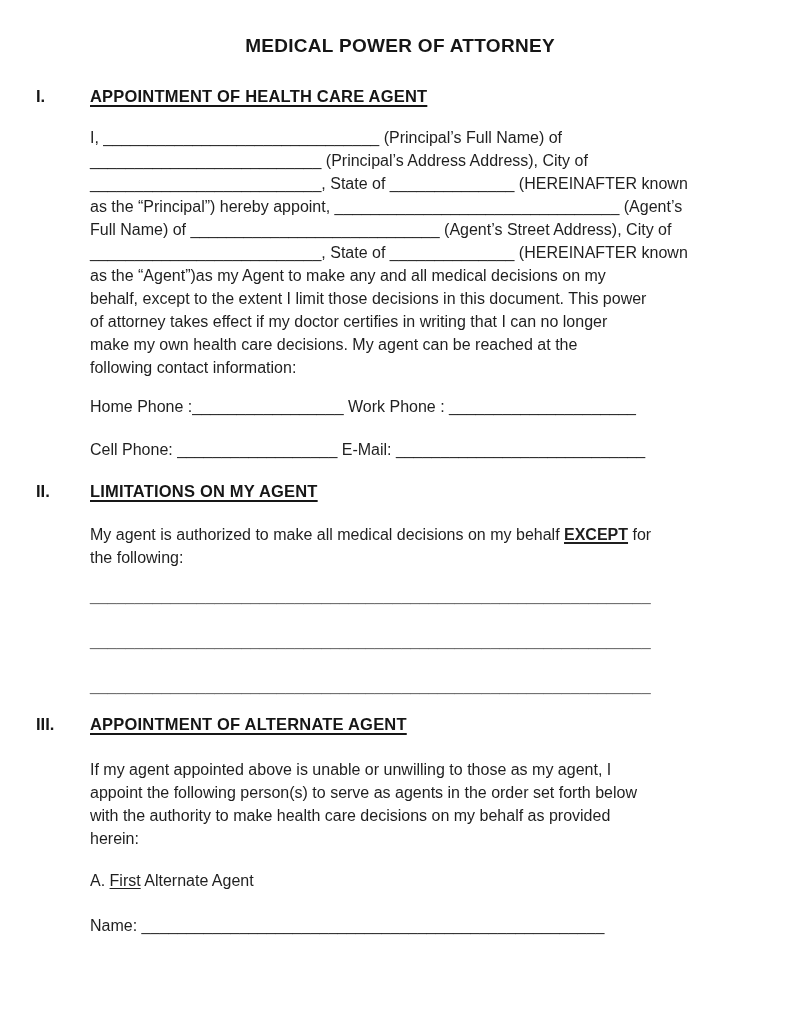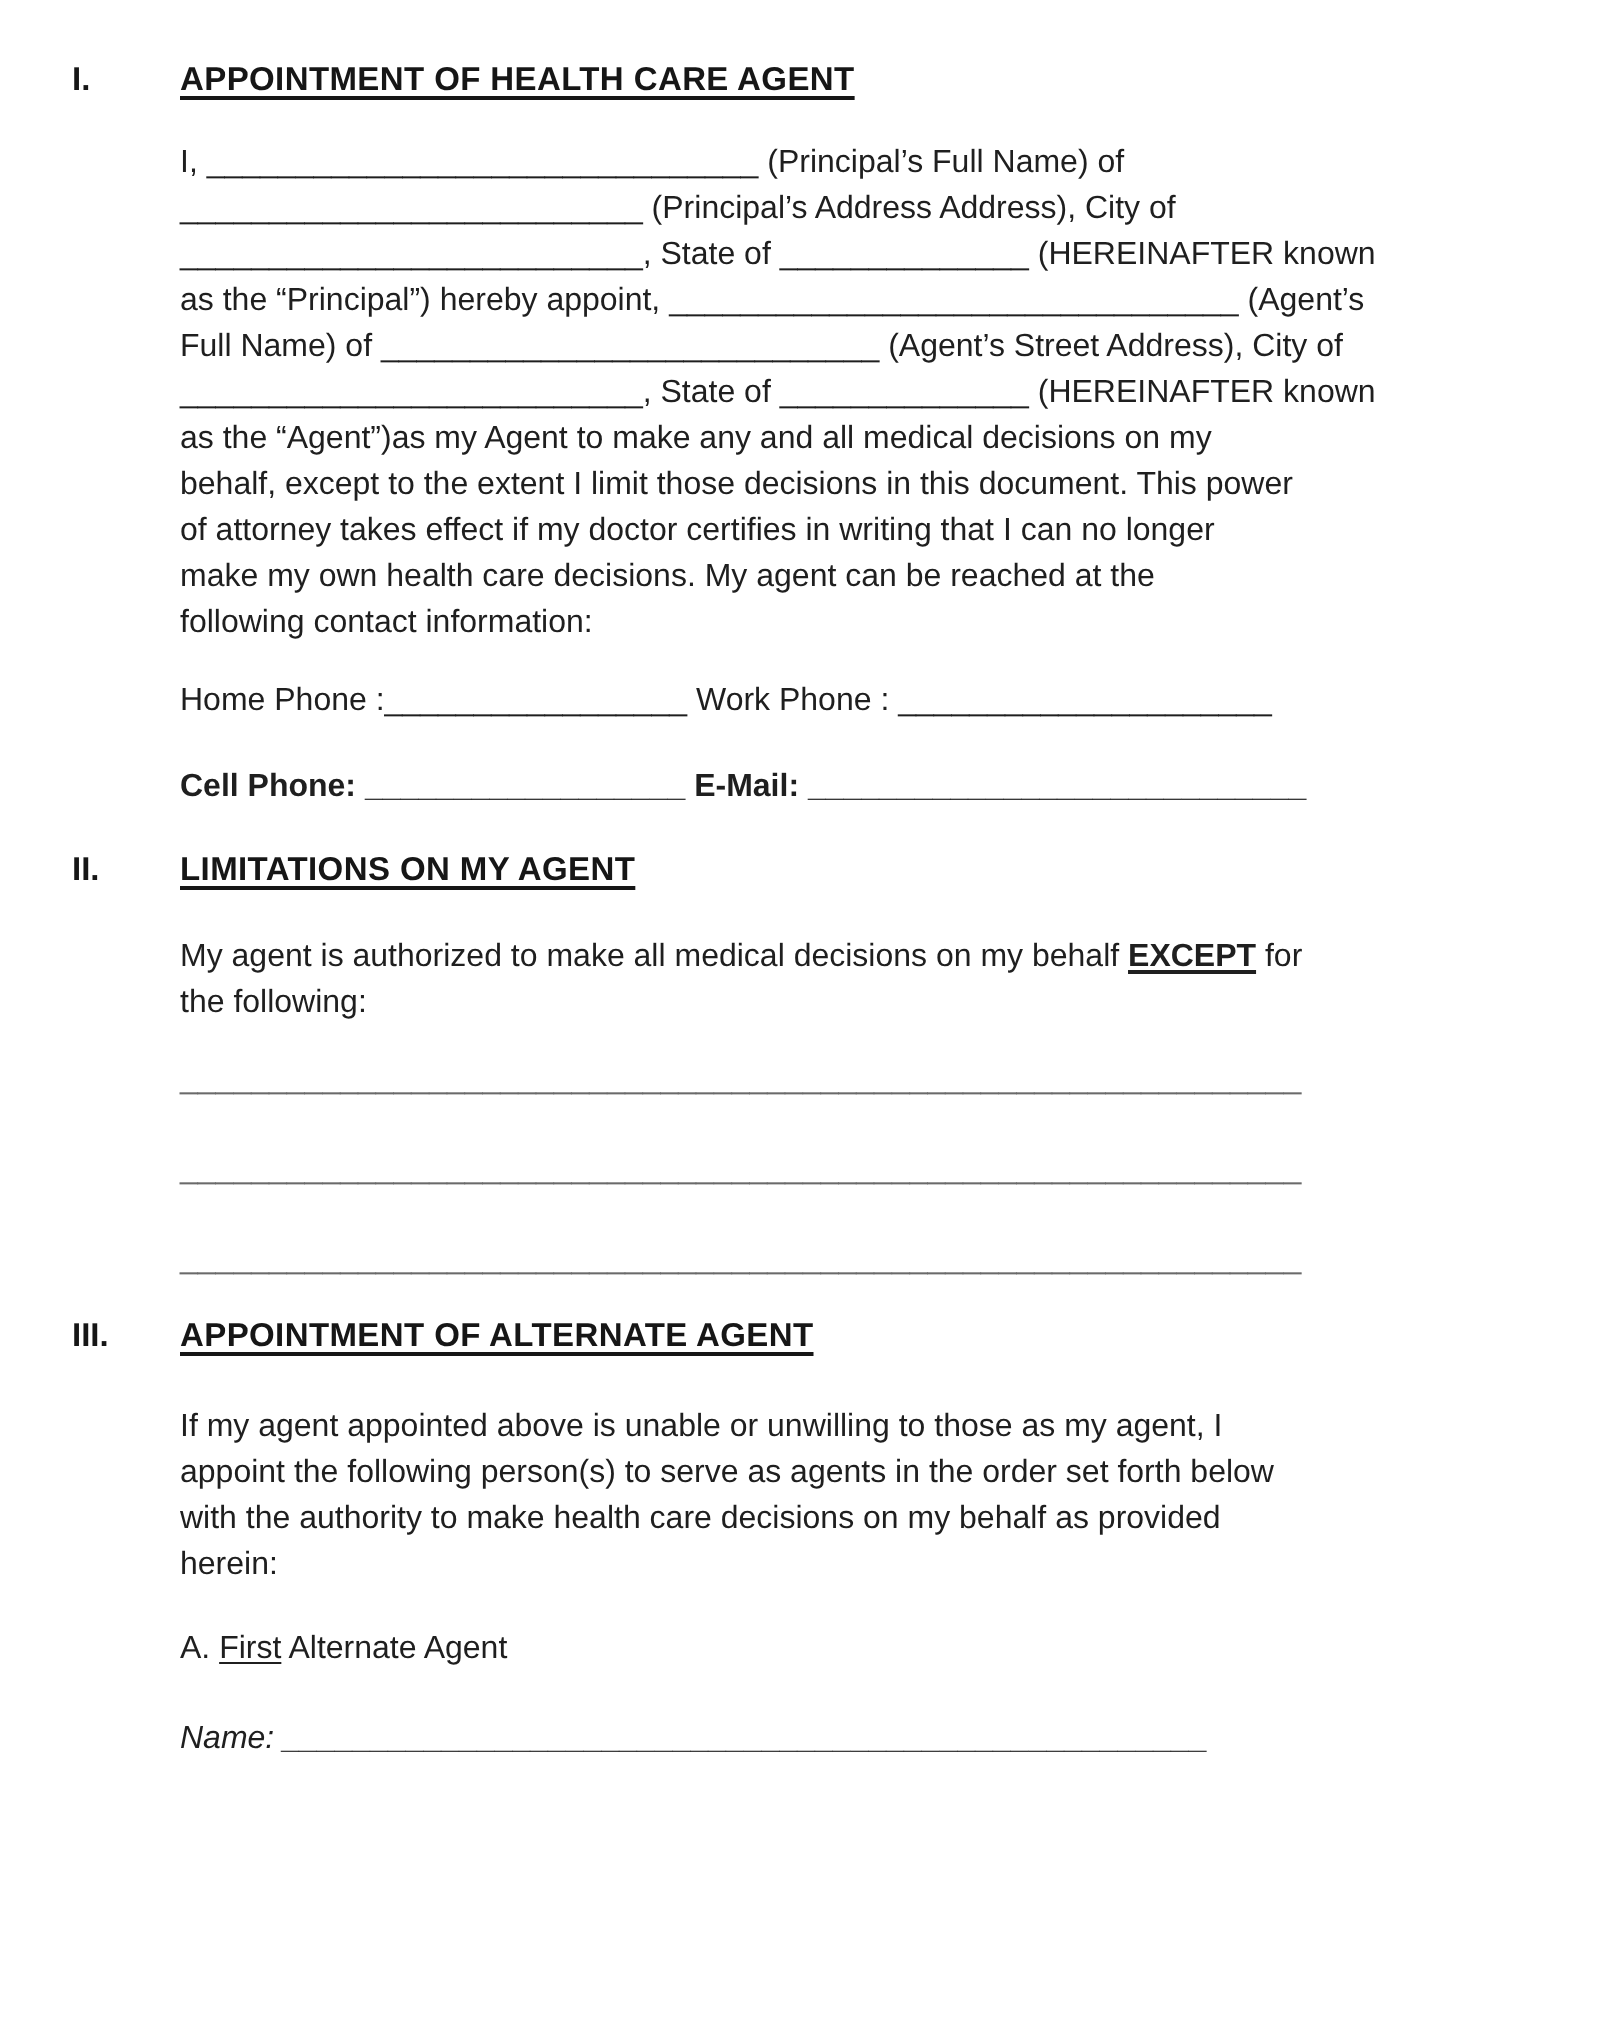--- a/index.html
+++ b/index.html
@@ -52,34 +52,35 @@
     text-underline-offset:2px;
   }
   .uline { text-decoration:underline; text-underline-offset:2px; }
   .blank { color:#2a2a2a; letter-spacing:0; }
   .rule-line { color:#6a6a6a; white-space:nowrap; }
 
   
   .h1-sec   { margin-bottom:20px; }
   .para1    { margin-bottom:0; }
   .contact1 { margin-top:16px; }
-  .contact2 { margin-top:20px;font-weight:bold; }
+  .contact2 { margin-top:20px; }
   .h2-sec   { margin-top:20px; margin-bottom:22px; }
   .rule1    { margin-top:15px; }
   .rule2, .rule3 { margin-top:22px; }
   .h3-sec   { margin-top:17px; margin-bottom:24px; }
   .alt-agent { margin-top:19px; }
-  .name-line { margin-top:22px;font-style:italic; }
+  .name-line { margin-top:22px; }
   .addr-line { margin-top:23px; }
 </style>
 </head>
 <body>
 
 <div class="page">
 
+  <div class="doc-title">MEDICAL POWER OF ATTORNEY</div>
 
   <div class="section-heading h1-sec">
     <span class="numeral">I.</span>
     <span class="heading-text">APPOINTMENT OF HEALTH CARE AGENT</span>
   </div>
 
   <div class="para para1">
     <div class="line">I, _______________________________ (Principal’s Full Name) of</div>
     <div class="line">__________________________ (Principal’s Address Address), City of</div>
     <div class="line">__________________________, State of ______________ (HEREINAFTER known</div>

